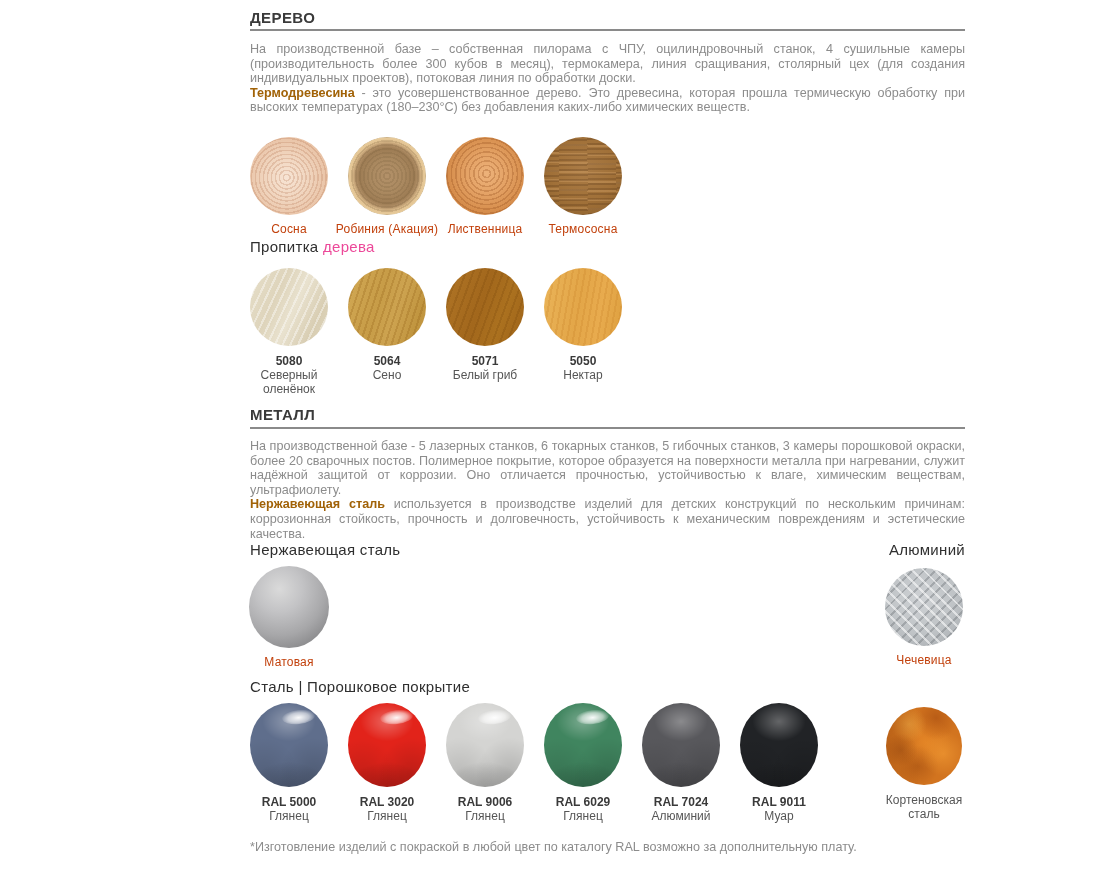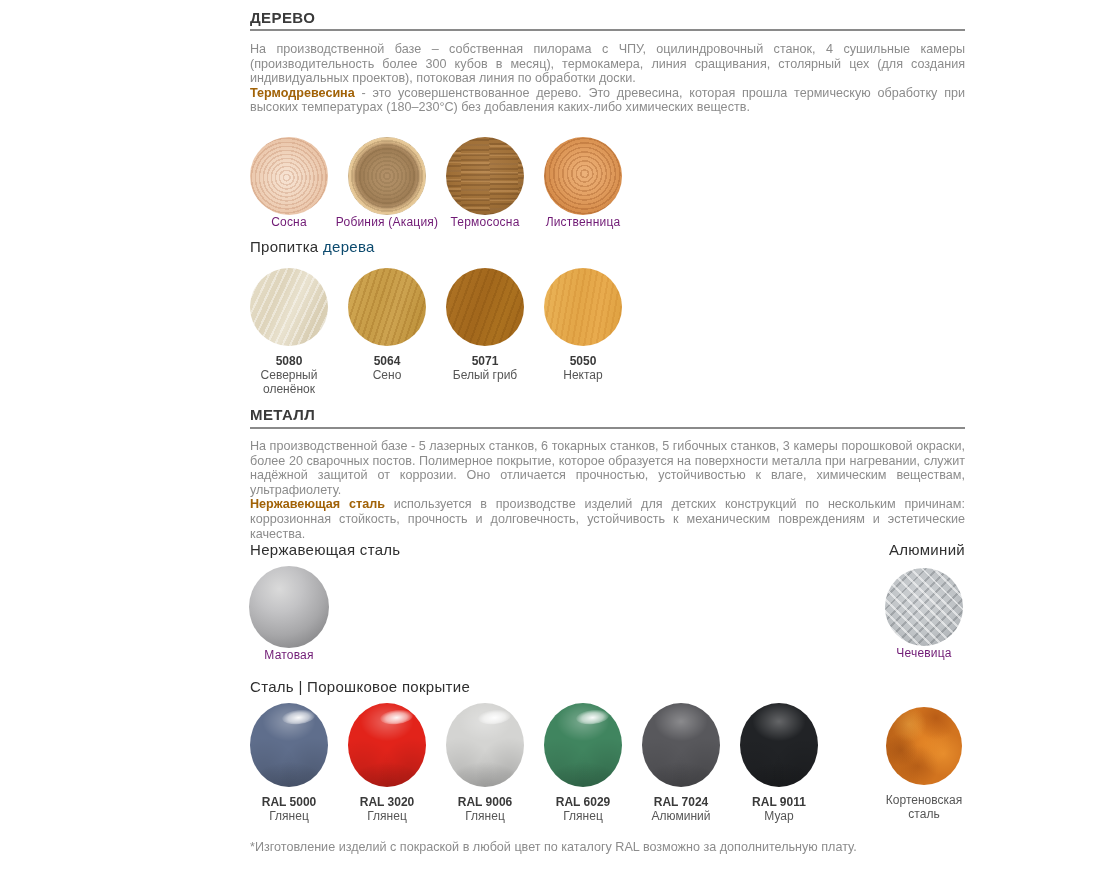--- a/index.html
+++ b/index.html
@@ -9,27 +9,27 @@
 
   
   .sec-title{position:absolute;left:0;font-size:15px;font-weight:bold;color:#3a3a3a;letter-spacing:.4px;}
   .rule{position:absolute;left:0;width:715px;height:0;border-top:2.5px solid #8a8a8a;}
 
   .para{position:absolute;left:0;width:715px;font-size:12.6px;line-height:14.6px;color:#8c8c8c;
         text-align:justify;}
   .para b{color:#a16207;font-weight:bold;}
 
   .sub-title{position:absolute;font-size:15px;color:#2f2f2f;letter-spacing:.3px;}
-  .sub-title .lite{color:#0c4a6e;}
+  .sub-title .lite{color:#ec4899;}
 
   
   .row{position:absolute;left:-10px;display:flex;}
   .sw-item{width:98px;display:flex;flex-direction:column;align-items:center;position:relative;}
   .disc{width:78px;height:78px;border-radius:50%;position:relative;}
-  .sw-label{margin-top:0;font-size:12px;color:#701a75;text-align:center;white-space:nowrap;letter-spacing:.2px;}
+  .sw-label{margin-top:7px;font-size:12px;color:#c2410c;text-align:center;white-space:nowrap;letter-spacing:.2px;}
   .sw-code{margin-top:8px;font-size:12px;font-weight:bold;color:#3a3a3a;text-align:center;}
   .sw-name{margin-top:1px;font-size:12px;color:#565656;text-align:center;line-height:13.5px;max-width:96px;white-space:normal;}
 
   
   .sw-pine{background:
     repeating-radial-gradient(circle at 47% 52%, rgba(186,126,92,0) 0 2.5px, rgba(186,126,92,.28) 2.5px 4px),
     radial-gradient(circle at 47% 52%, #f7e4d4 0%, #f0d4bd 40%, #e9c3a6 70%, #ddae8d 88%, #d3a17e 96%, #c89573 100%);}
   .sw-robinia{background:
     repeating-radial-gradient(circle at 50% 50%, rgba(120,95,60,0) 0 2.5px, rgba(120,95,60,.22) 2.5px 4px),
     radial-gradient(circle at 50% 50%, #b39169 0%, #aa8960 30%, #9d7c54 50%, #b29067 57%, #e2c291 64%, #eed7a8 78%, #e8cd9d 88%, #c89e66 94%, #6a5233 97%, #41321d 100%);}
@@ -114,26 +114,26 @@
     <div class="row" style="top:137px;">
       <div class="sw-item">
         <div class="disc sw-pine"></div>
         <div class="sw-label">Сосна</div>
       </div>
       <div class="sw-item">
         <div class="disc sw-robinia"></div>
         <div class="sw-label">Робиния (Акация)</div>
       </div>
       <div class="sw-item">
+        <div class="disc sw-larch"></div>
+        <div class="sw-label">Лиственница</div>
+      </div>
+      <div class="sw-item">
         <div class="disc sw-thermo"></div>
         <div class="sw-label">Термососна</div>
-      </div>
-      <div class="sw-item">
-        <div class="disc sw-larch"></div>
-        <div class="sw-label">Лиственница</div>
       </div>
     </div>
 
     <div class="sub-title" style="top:238px;left:0;">
       <span>Пропитка</span><span class="lite"> дерева</span>
     </div>
 
     <div class="row" style="top:268px;">
       <div class="sw-item">
         <div class="disc sw-5080"></div>

